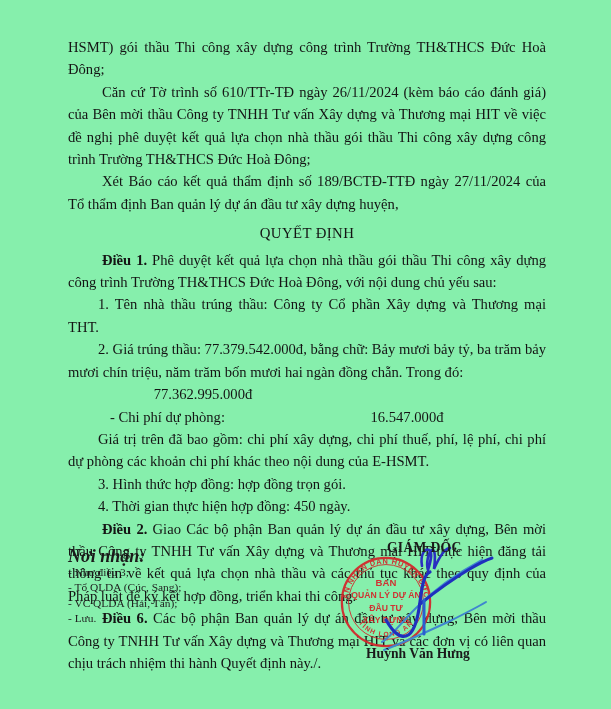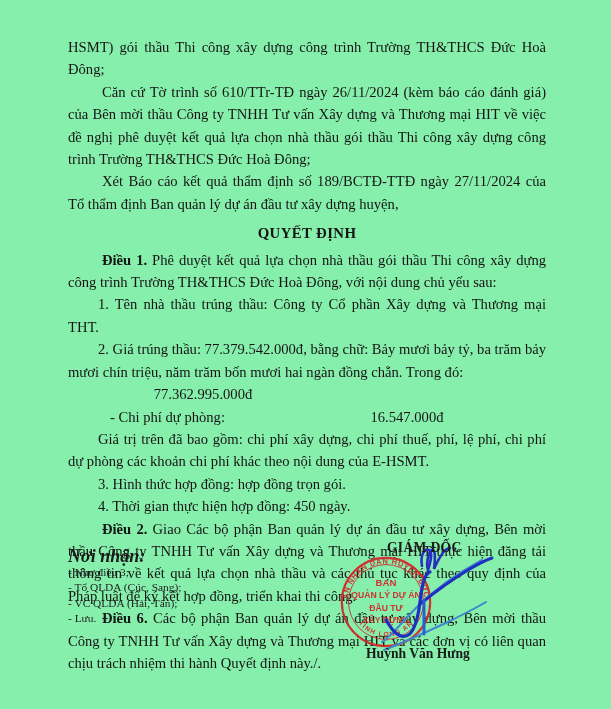--- a/index.html
+++ b/index.html
@@ -34,21 +34,21 @@
     margin: 0;
     text-align: justify;
     text-justify: inter-word;
   }
   .para.indent { text-indent: 34px; }
   .para.indent-sm { text-indent: 30px; }
   .para.last-line-left { text-align-last: left; }
   .heading-center {
     margin: 0;
     text-align: center;
-    font-weight: bold;
+    font-weight: normal;
     letter-spacing: 0.4px;
     font-size: 14.8px;
     padding-top: 7px;
     padding-bottom: 4px;
   }
   .b { font-weight: bold; }
   .cost-line {
     display: flex;
     margin: 0;
     padding-left: 42px;

